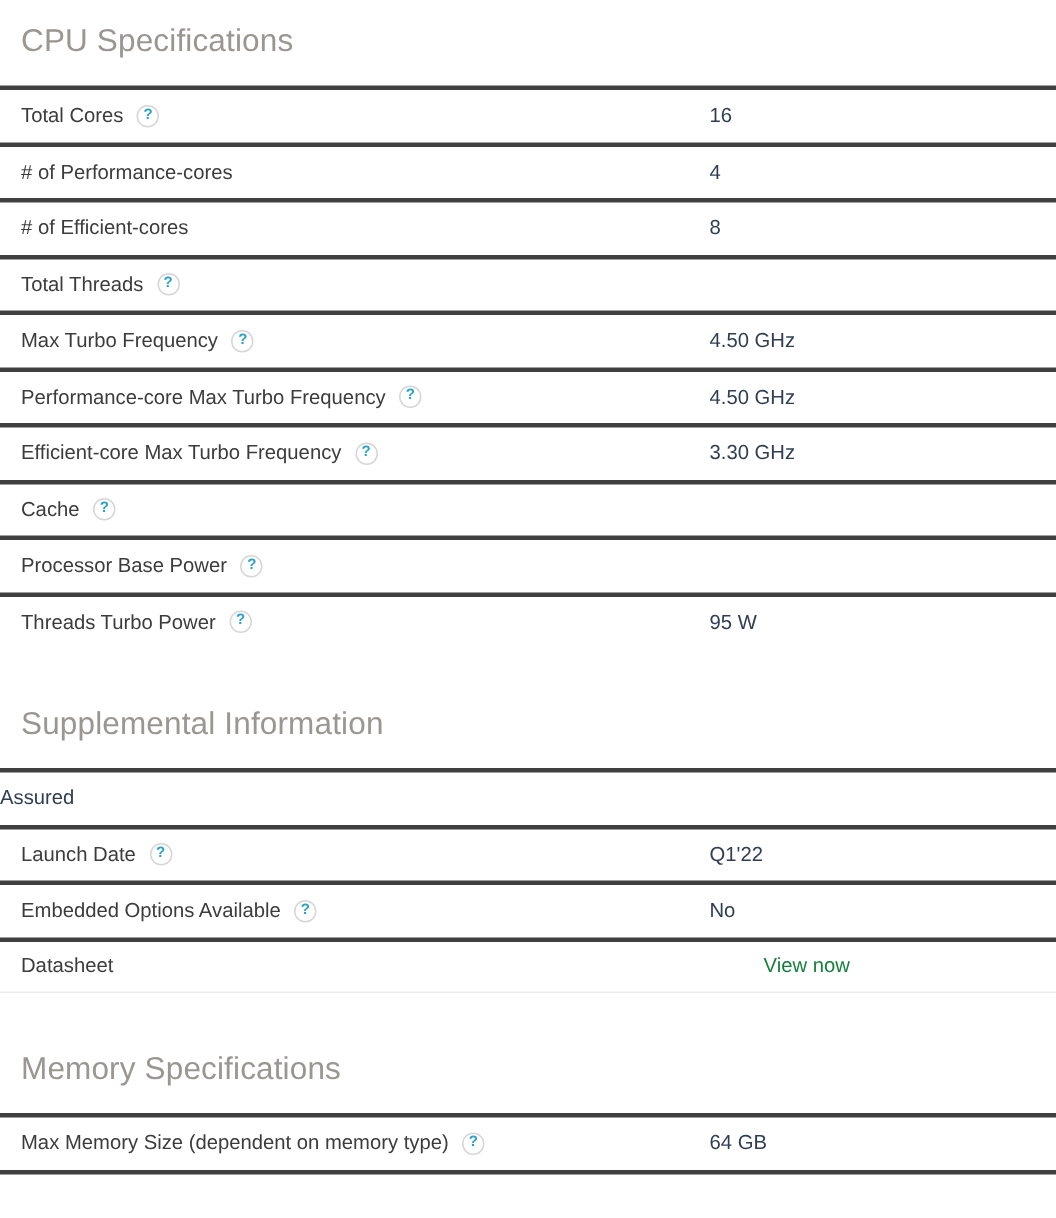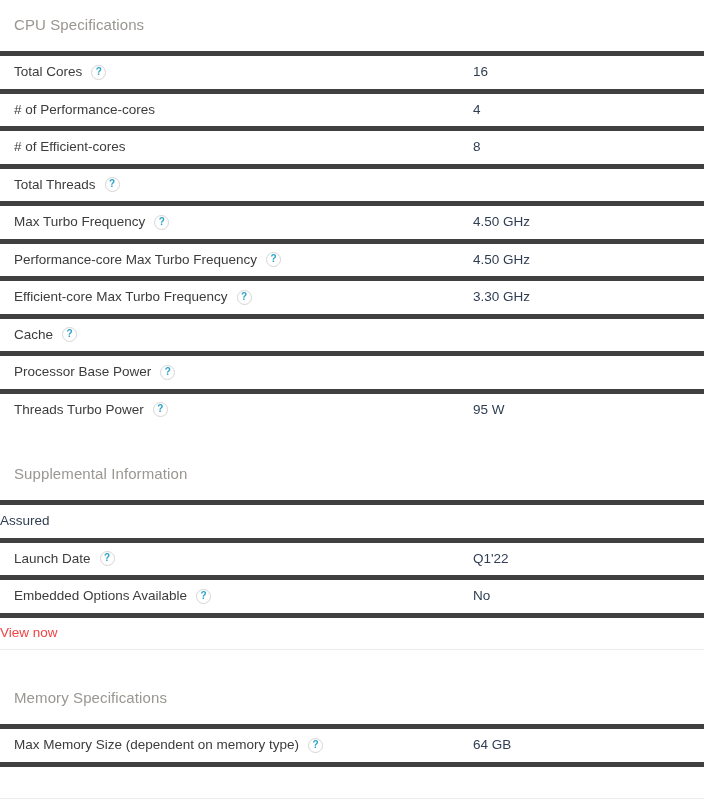--- a/index.html
+++ b/index.html
@@ -15,21 +15,21 @@
     -webkit-font-smoothing: antialiased;
   }
 
   .page {
     width: 704px;
     position: relative;
   }
 
   
   .section-head {
-    font-size: 15px;
+    font-size: 21px;
     font-weight: 400;
     color: #9a9691;
     letter-spacing: 0.1px;
     padding: 0 0 0 14px;
     line-height: 1;
   }
   .section.first .section-head {
     padding-top: 17px;
   }
   .section .section-head {
@@ -42,21 +42,21 @@
   
   .rows {
     width: 100%;
     border-collapse: collapse;
   }
   .spec-row {
     display: flex;
     align-items: center;
     width: 704px;
     height: 37.5px;
-    border-top: 5px solid #404040;
+    border-top: 3px solid #404040;
     box-sizing: border-box;
   }
   .spec-row.last {
     border-bottom: 1px solid #ebecee;
   }
 
   .spec-label {
     width: 473px;
     box-sizing: border-box;
     padding-left: 14px;
@@ -72,22 +72,23 @@
   }
 
   .spec-value {
     flex: 1;
     font-size: 13.5px;
     color: #2f3e53;
     line-height: 1.2;
     white-space: nowrap;
   }
   .spec-value.link {
-    color: #ef4444;
+    color: #15803d;
     cursor: pointer;
+    margin-left: 36px;
   }
   .spec-value sup {
     font-size: 8.5px;
     vertical-align: super;
     line-height: 0;
   }
 
   
   .help-icon {
     display: inline-flex;
@@ -225,20 +226,23 @@
           <div class="spec-row">
             <div class="spec-label">
               <span class="spec-label-text">Embedded Options Available</span>
               <span class="help-icon">
                 <span>?</span>
               </span>
             </div>
             <div class="spec-value">No</div>
           </div>
           <div class="spec-row last">
+            <div class="spec-label">
+              <span class="spec-label-text">Datasheet</span>
+            </div>
             <div class="spec-value link">View now</div>
           </div>
         </div>
       </div>
       <div class="section">
         <div class="section-head">Memory Specifications</div>
         <div class="section-head-spacer"></div>
         <div class="rows">
           <div class="spec-row">
             <div class="spec-label">

